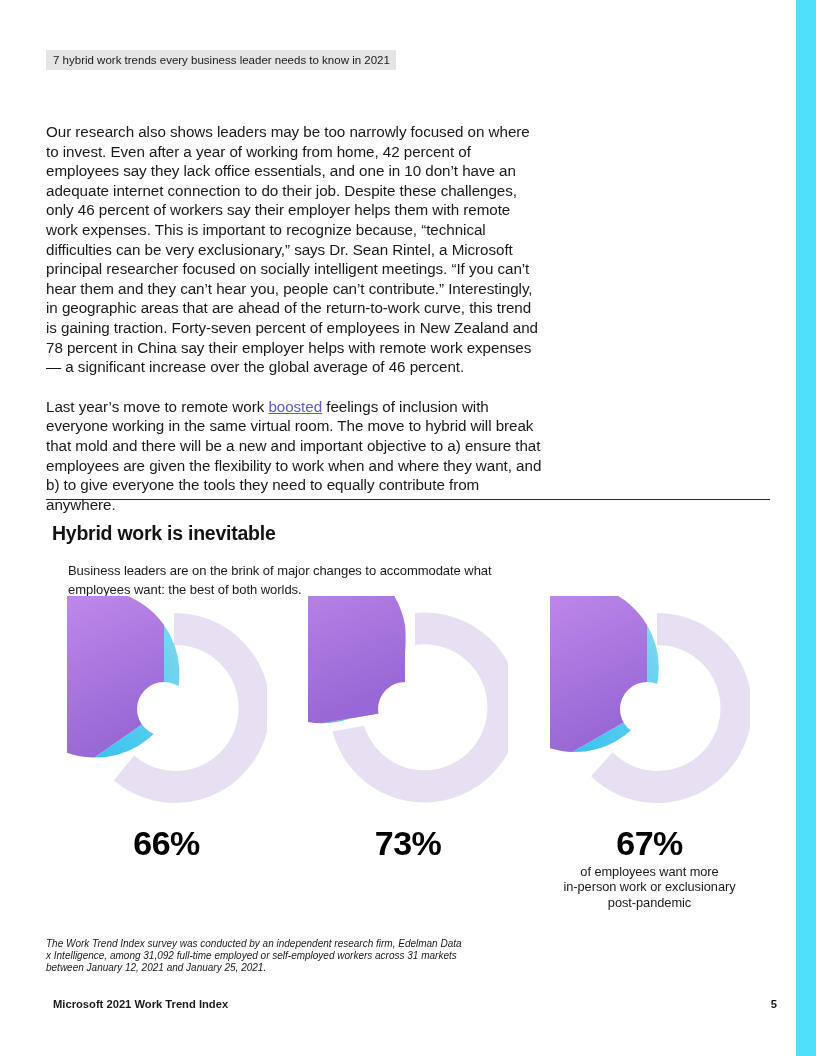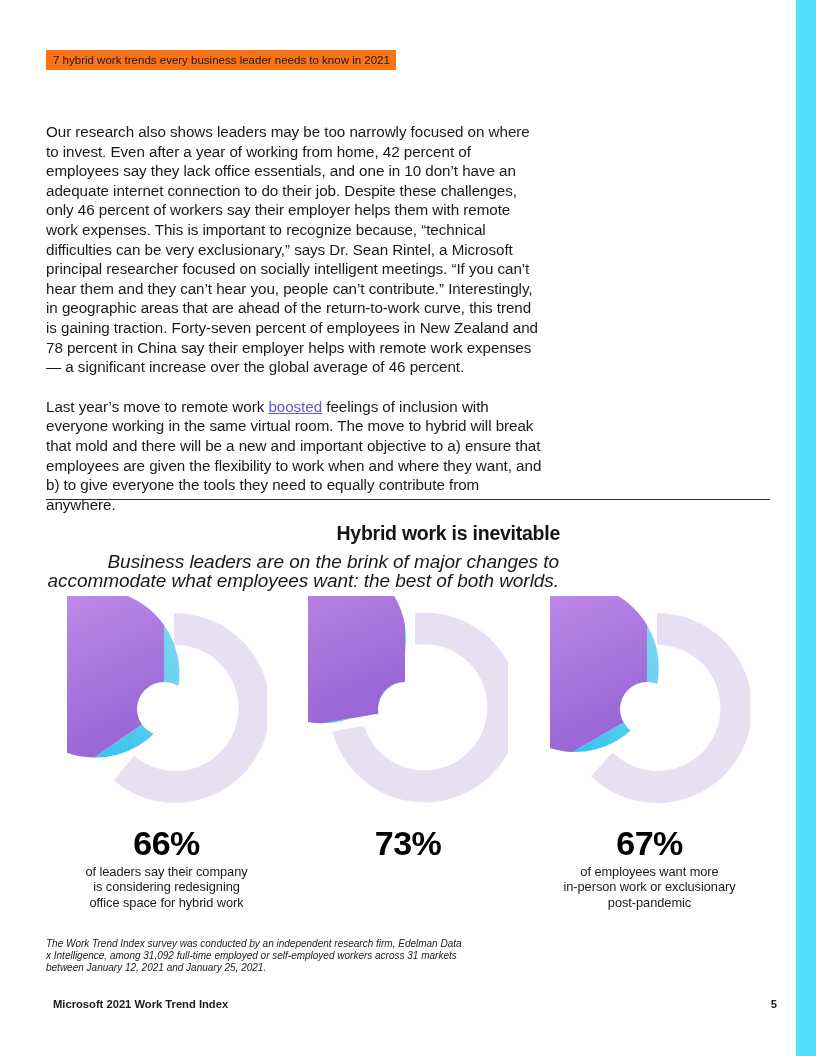--- a/index.html
+++ b/index.html
@@ -75,40 +75,38 @@
     left: 46px;
     top: 499px;
     width: 724px;
     height: 1px;
     background: #2b2b2b;
   }
 
   
   .section-head {
     position: absolute;
-    left: 40px;
+    left: 52px;
     top: 521px;
     width: 520px;
-    text-align: right;
   }
   .section-title {
     font-size: 19.5px;
     font-weight: bold;
     letter-spacing: -0.25px;
     color: #141414;
     margin: 0 0 7px 0;
     line-height: 24px;
   }
   .section-sub {
-    font-size: 19px;
+    font-size: 13px;
     line-height: 19px;
     color: #1a1a1a;
-    margin: 1px;
+    margin: 16px;
     letter-spacing: -0.05px;
-    font-style: italic;
   }
 
   
   .charts {
     position: absolute;
     left: 46px;
     top: 596px;
     width: 724px;
     display: flex;
     justify-content: space-between;
@@ -169,21 +167,21 @@
     color: #1a1a1a;
   }
 </style>
 </head>
 <body>
 
 <div id="page">
 
   <div class="accent-bar" style="background: rgb(79, 224, 251);"></div>
 
-  <div class="running-head" style="background: #f97316;">
+  <div class="running-head" style="background: #e5e5e5;">
     <span>7 hybrid work trends every business leader needs to know in 2021</span>
   </div>
 
   <div class="content">
     <p class="body-para">Our research also shows leaders may be too narrowly focused on where to invest. Even after a year of working from home, 42 percent of employees say they lack office essentials, and one in 10 don’t have an adequate internet connection to do their job. Despite these challenges, only 46 percent of workers say their employer helps them with remote work expenses. This is important to recognize because, “technical difficulties can be very exclusionary,” says Dr. Sean Rintel, a Microsoft principal researcher focused on socially intelligent meetings. “If you can’t hear them and they can’t hear you, people can’t contribute.” Interestingly, in geographic areas that are ahead of the return-to-work curve, this trend is gaining traction. Forty-seven percent of employees in New Zealand and 78 percent in China say their employer helps with remote work expenses — a significant increase over the global average of 46 percent.</p>
     <p class="body-para"><span>Last year’s move to remote work </span><a class="inline-link" href="#" style="color: rgb(91, 91, 214);">boosted</a><span> feelings of inclusion with everyone working in the same virtual room. The move to hybrid will break that mold and there will be a new and important objective to a) ensure that employees are given the flexibility to work when and where they want, and b) to give everyone the tools they need to equally contribute from anywhere.</span></p>
   </div>
 
   <div class="divider"></div>
 
@@ -210,25 +208,20 @@
 
           <path fill="#E7E0F3" d="M 107 17 A 95 95 0 1 1 46.7 184.6 L 67.1 159.4 A 63 63 0 1 0 107 49 Z"></path>
 
           <path fill="url(#cg1)" d="M 97 113 L 97 29 A 84 84 0 0 1 27.5 161.6 Z"></path>
 
           <path fill="url(#pg1)" d="M 97 113 L 27.5 161.6 A 84 84 0 1 1 97 29 Z"></path>
           <circle cx="97" cy="113" r="27" fill="#FFFFFF"></circle>
         </svg>
       </div>
       <div class="stat-value">66%</div>
-      <div class="stat-caption">
-        <div>of leaders say their company</div>
-        <div>is considering redesigning</div>
-        <div>office space for hybrid work</div>
-      </div>
     </div>
 
     <div class="chart-cell">
       <div class="donut-wrap">
         <svg width="200" height="224" viewBox="0 0 200 224">
           <defs>
             <linearGradient id="pg2" x1="0" y1="0" x2="0.45" y2="1">
               <stop offset="0%" stop-color="#C68FEC"></stop>
               <stop offset="100%" stop-color="#9968D6"></stop>
             </linearGradient>

